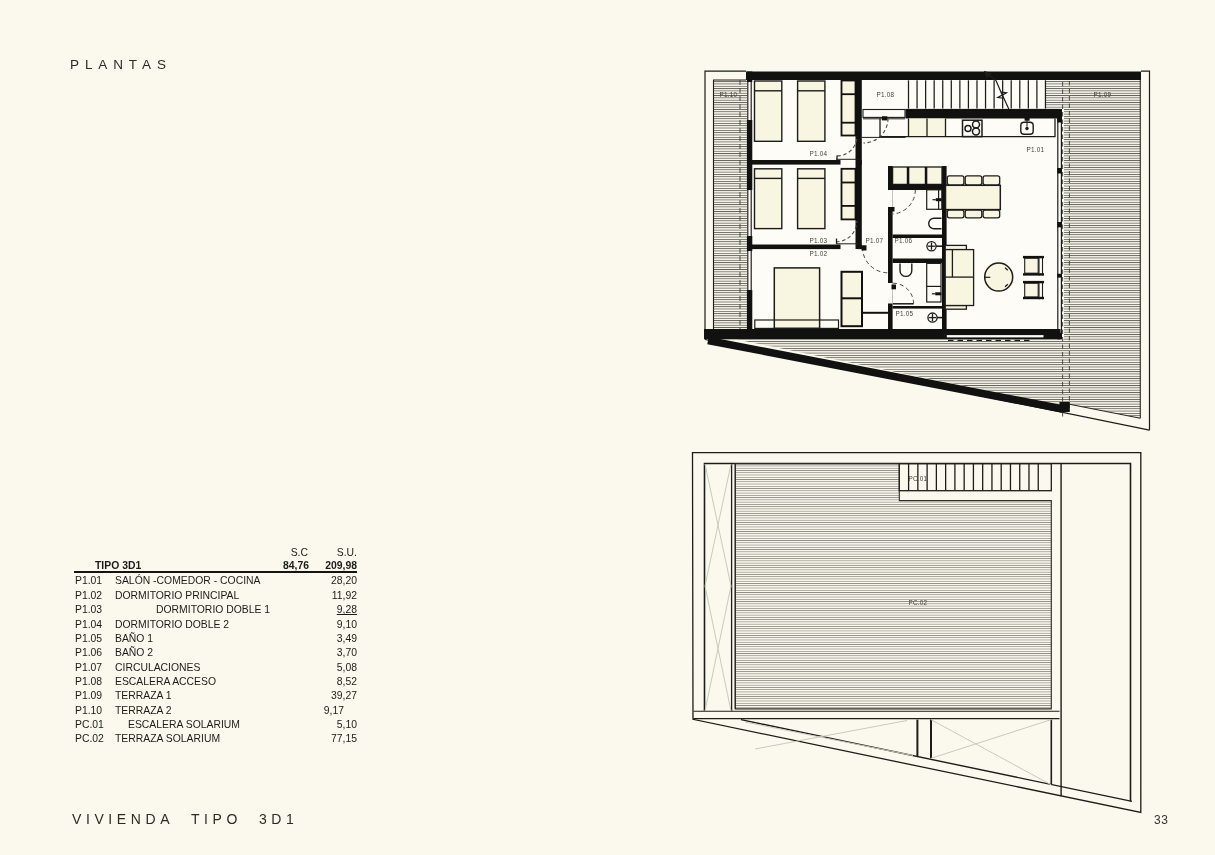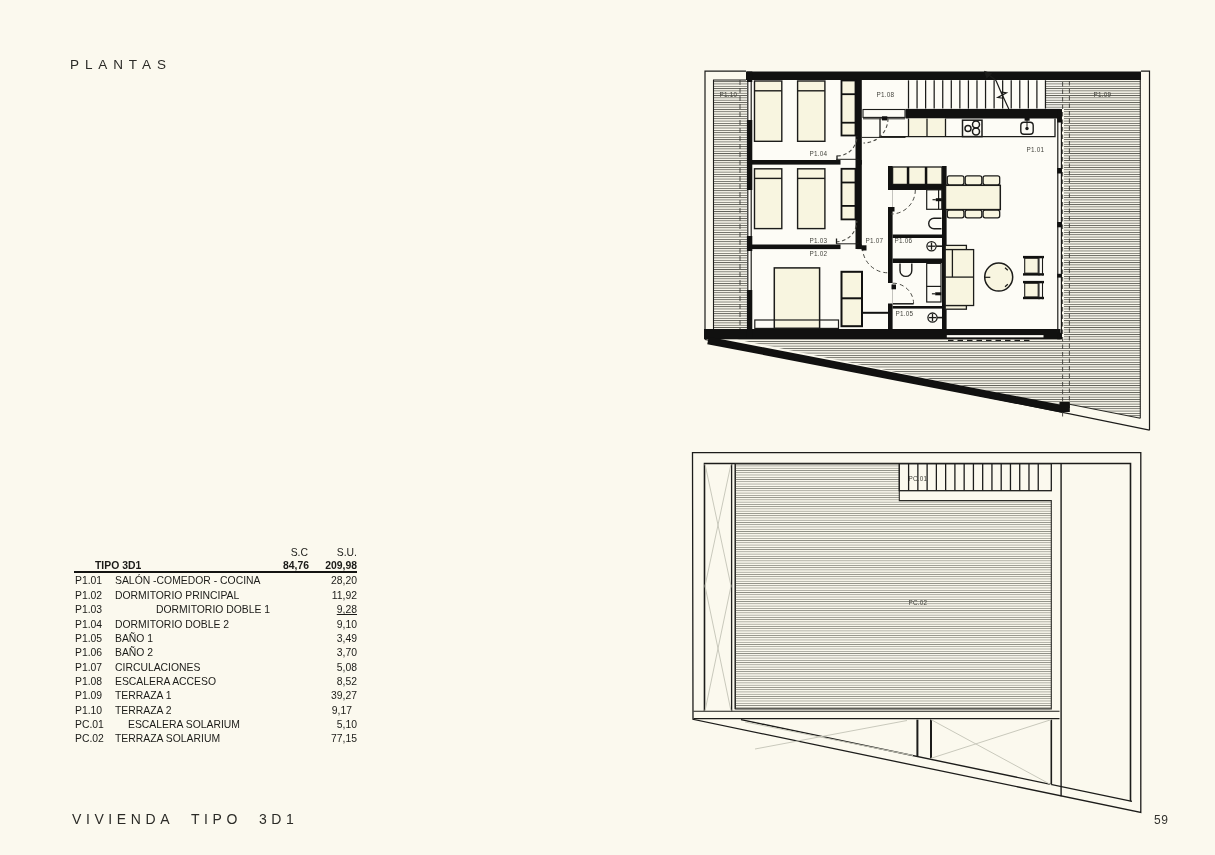--- a/index.html
+++ b/index.html
@@ -6,21 +6,21 @@
 body{width:1215px;height:855px;background:#fbf9ee;font-family:"Liberation Sans",sans-serif;position:relative;overflow:hidden;}
 .abs{position:absolute;}
 </style>
 </head>
 <body>
 
 <div class="abs" style="left:70px;top:57px;font-size:13.5px;letter-spacing:5.9px;color:#2b2b27;">PLANTAS</div>
 
 <div class="abs" style="left:72px;top:810.5px;font-size:14px;letter-spacing:4.6px;color:#2b2b27;">VIVIENDA&nbsp; TIPO&nbsp; 3D1</div>
 
-<div class="abs" style="left:1154px;top:812.5px;font-size:12px;letter-spacing:0.5px;color:#33332f;">59</div>
+<div class="abs" style="left:1154px;top:812.5px;font-size:12px;letter-spacing:0.5px;color:#33332f;">33</div>
 
 <div class="abs" style="left:74px;top:0;width:283px;font-size:10.4px;color:#1b1b18;">
 <div style="position:absolute;top:546.5px;width:283px;">
       <span style="position:absolute;right:49px;">S.C</span>
       <span style="position:absolute;right:0px;">S.U.</span>
     </div>
 <div style="position:absolute;top:559.5px;width:283px;font-weight:bold;">
       <span style="position:absolute;left:1px;margin-left:20px;">TIPO 3D1</span>
       <span style="position:absolute;right:48px;">84,76</span>
       <span style="position:absolute;right:0px;">209,98</span>
@@ -67,21 +67,21 @@
       <span style="position:absolute;right:0px;">8,52</span>
     </div>
 <div style="position:absolute;top:690.36px;width:283px;">
       <span style="position:absolute;left:1px;">P1.09</span>
       <span style="position:absolute;left:41px;">TERRAZA 1</span>
       <span style="position:absolute;right:0px;">39,27</span>
     </div>
 <div style="position:absolute;top:704.73px;width:283px;">
       <span style="position:absolute;left:1px;">P1.10</span>
       <span style="position:absolute;left:41px;">TERRAZA 2</span>
-      <span style="position:absolute;right:5px;">9,17</span>
+      <span style="position:absolute;right:13px;">9,17</span>
     </div>
 <div style="position:absolute;top:719.10px;width:283px;">
       <span style="position:absolute;left:1px;">PC.01</span>
       <span style="position:absolute;left:54px;">ESCALERA SOLARIUM</span>
       <span style="position:absolute;right:0px;">5,10</span>
     </div>
 <div style="position:absolute;top:733.47px;width:283px;">
       <span style="position:absolute;left:1px;">PC.02</span>
       <span style="position:absolute;left:41px;">TERRAZA SOLARIUM</span>
       <span style="position:absolute;right:0px;">77,15</span>

